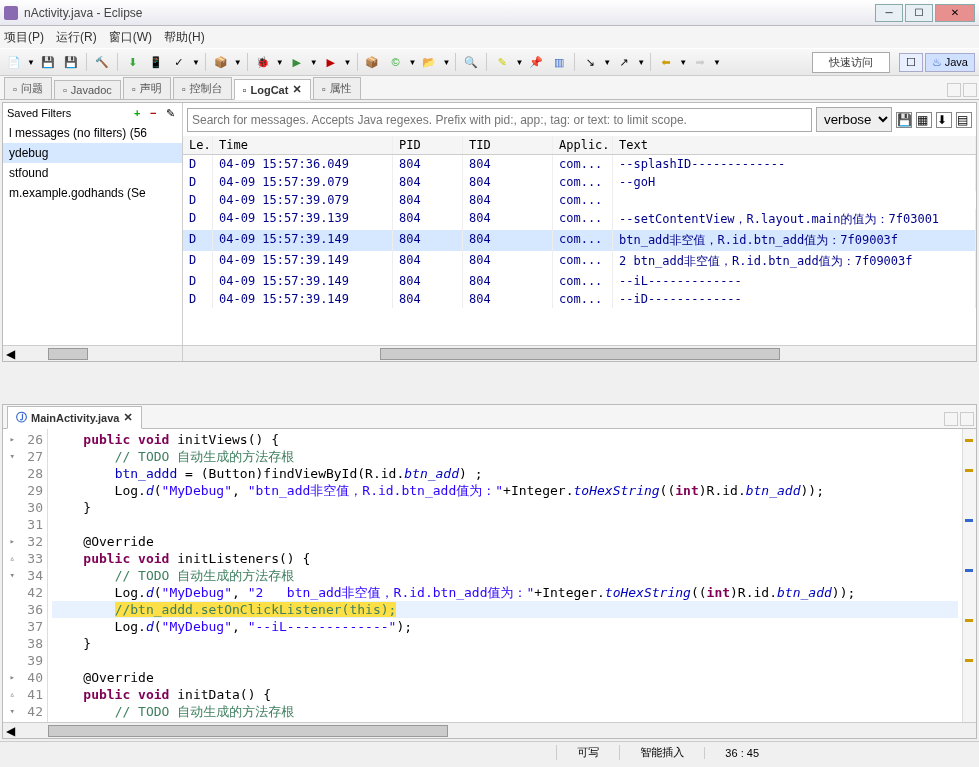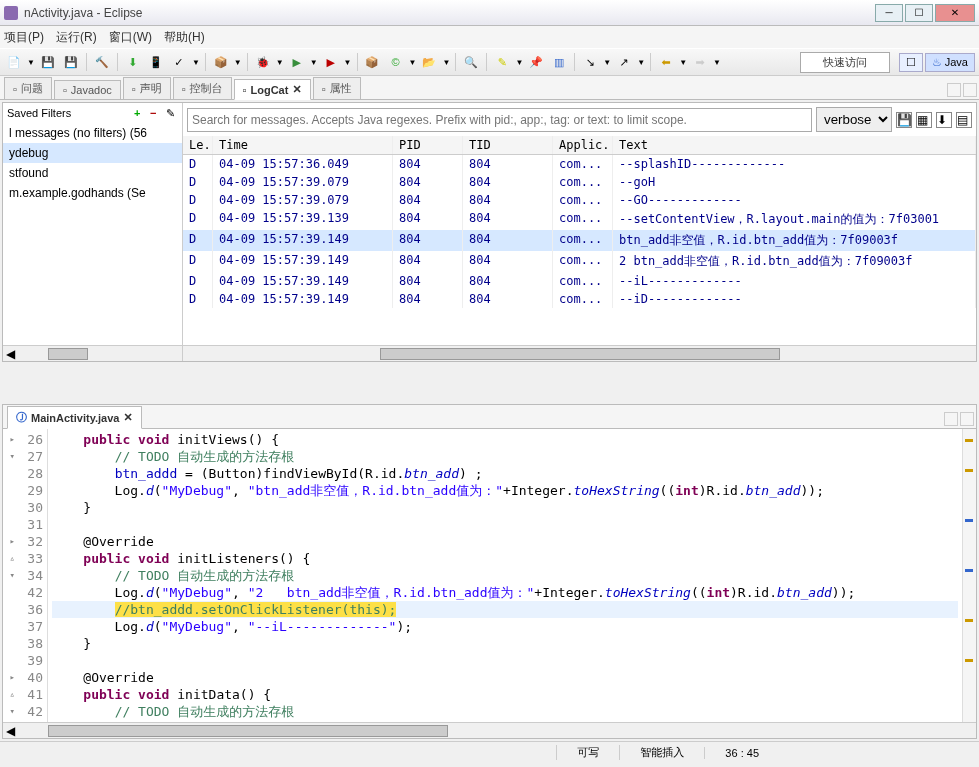--- a/index.html
+++ b/index.html
@@ -9,21 +9,21 @@
 .titlebar .title { flex: 1; color: #444; }
 .winbtns { display: flex; gap: 2px; }
 .winbtn { width: 28px; height: 18px; border: 1px solid #8aa; background: #e8f0f5; display: flex; align-items: center; justify-content: center; font-size: 10px; }
 .winbtn.close { background: #e89090; width: 40px; }
 .menubar { height: 22px; background: #f5f5f5; display: flex; align-items: center; padding: 0 4px; gap: 12px; color: #333; text-align: center; }
 .menubar span { cursor: default; }
 .toolbar { height: 28px; background: linear-gradient(#f8f8f8, #e8e8e8); border-top: 1px solid #fff; border-bottom: 1px solid #ccc; display: flex; align-items: center; padding: 0 4px; gap: 3px; }
 .tbtn { width: 20px; height: 20px; border: 1px solid transparent; display: flex; align-items: center; justify-content: center; font-size: 11px; }
 .tsep { width: 1px; height: 18px; background: #ccc; margin: 0 2px; }
 .toolbar .spacer { flex: 1; }
-.quickaccess { border: 1px solid #aaa; padding: 2px 22px; background: #fff; font-size: 11px; color: #333; }
+.quickaccess { border: 1px solid #aaa; padding: 2px 16px; background: #fff; font-size: 11px; color: #333; }
 .persp { display: flex; gap: 2px; margin-left: 6px; }
 .persp .btn { border: 1px solid #aac; padding: 2px 6px; background: #e8f0ff; font-size: 11px; display: flex; align-items: center; gap: 3px; }
 .persp .btn.active { background: #d0e0ff; }
 .content { display: flex; flex-direction: column; height: calc(100% - 102px); }
 .upper { height: 260px; display: flex; border: 1px solid #bbb; margin: 2px; background: #fff; }
 .tabs-row { height: 24px; display: flex; align-items: flex-end; border-bottom: 1px solid #bbb; background: #f5f5f5; padding-left: 4px; gap: 2px; }
 .tab { padding: 3px 8px; border: 1px solid #bbb; border-bottom: none; background: #eee; display: flex; align-items: center; gap: 4px; font-size: 11px; color: #555; }
 .tab.active { background: #fff; border-bottom: 1px solid #fff; margin-bottom: -1px; font-weight: bold; color: #333; }
 .tabs-row .r { margin-left: auto; display: flex; gap: 2px; padding: 2px; }
 .tabs-row .r .ib { width: 14px; height: 14px; border: 1px solid #ccc; }
@@ -229,21 +229,20 @@
                 <div class="c tid">804</div>
                 <div class="c app">com...</div>
                 <div class="c txt">--goH</div>
               </div>
               <div class="logrow">
                 <div class="c lev">D</div>
                 <div class="c time">04-09 15:57:39.079</div>
                 <div class="c pid">804</div>
                 <div class="c tid">804</div>
                 <div class="c app">com...</div>
-                <div class="c txt">--GO-------------</div>
               </div>
               <div class="logrow">
                 <div class="c lev">D</div>
                 <div class="c time">04-09 15:57:39.139</div>
                 <div class="c pid">804</div>
                 <div class="c tid">804</div>
                 <div class="c app">com...</div>
                 <div class="c txt">--setContentView，R.layout.main的值为：7f03001</div>
               </div>
               <div class="logrow sel">

